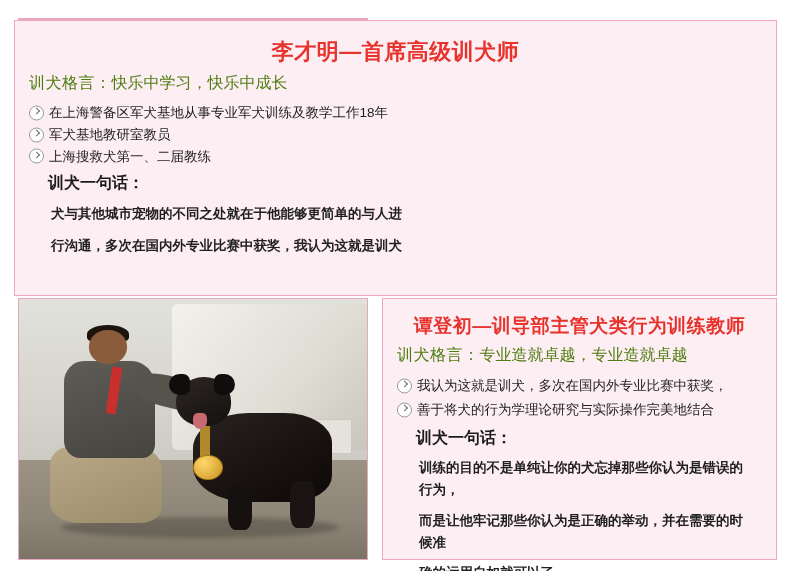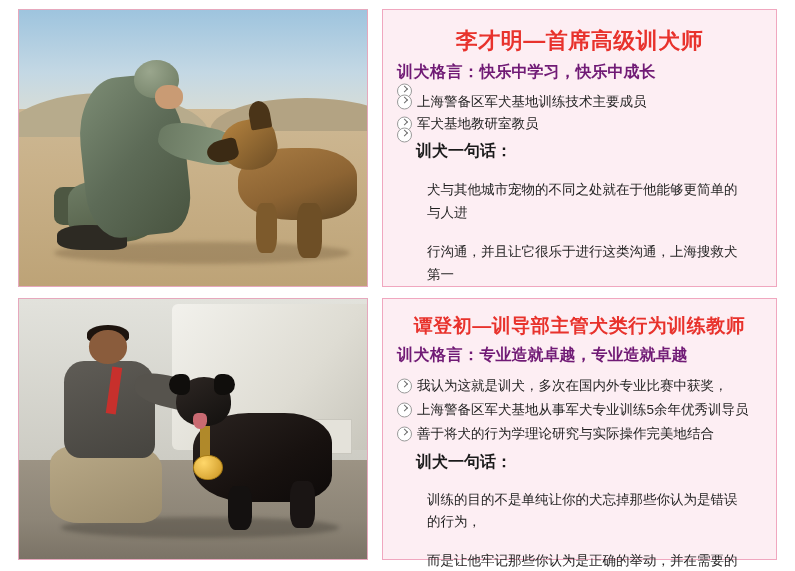--- a/index.html
+++ b/index.html
@@ -20,21 +20,21 @@
     background: #ffffff;
     box-sizing: border-box;
   }
   .trainer-block {
     position: absolute;
     left: 0;
     width: 795px;
     display: flex;
     align-items: stretch;
   }
-  .block-1 { top: 9px; height: 278px; }
+  .block-1 { top: 18px; height: 278px; flex-direction: column; }
   .block-2 { top: 298px; height: 262px; }
 
   .photo-wrap {
     width: 350px;
     margin-left: 18px;
     border: 1px solid #e6a8bd;
     box-sizing: border-box;
     overflow: hidden;
     position: relative;
     background: #cfcfcf;
@@ -254,22 +254,22 @@
     text-align: center;
     color: #e8322c;
     font-weight: bold;
     letter-spacing: 0.5px;
     margin-bottom: 6px;
   }
   .title-1 { font-size: 22px; padding-top: 6px; }
   .title-2 { font-size: 19px; padding-top: 4px; }
   .motto {
     font-size: 16px;
-    color: #701a75;
-    font-weight: bold;
+    color: #4d7c0f;
+    font-weight: normal;
     margin: 6px 0 8px 0;
     line-height: 1.3;
   }
   .motto-label { letter-spacing: 0.5px; }
   .bullets {
     list-style: none;
     margin: 0 0 6px 0;
     padding: 0;
   }
   .bullets li {
@@ -310,21 +310,21 @@
     margin-top: 2px;
     margin-left: 19px;
   }
   .quote-body {
     font-size: 13.5px;
     color: #1f1f1f;
     line-height: 1.72;
     margin-top: 2px;
     padding-left: 14px;
   }
-  .quote-body p { margin: 16px; }
+  .quote-body p { margin: 8px; font-weight: bold; }
   .block-2 .bullets li { line-height: 1.78; }
   .block-2 .quote-body { line-height: 1.66; }
 </style>
 </head>
 <body>
 
 <div class="page">
 
   <div class="trainer-block block-1">
 
@@ -352,30 +352,29 @@
     </div>
 
     <div class="info-card">
       <div class="card-title title-1">李才明—首席高级训犬师</div>
 
       <div class="motto">
         <span class="motto-label">训犬格言：</span><span>快乐中学习，快乐中成长</span>
       </div>
 
       <ul class="bullets">
-        <li><span class="b-icon"></span></li>
-        <li><span class="b-icon"></span><span>上海警备区军犬基地训练技术主要成员</span></li>
+        <li><span class="b-icon"></span><span>在上海警备区军犬基地从事专业军犬训练及教学工作18年</span></li>
         <li><span class="b-icon"></span><span>军犬基地教研室教员</span></li>
-        <li><span class="b-icon"></span></li>
+        <li><span class="b-icon"></span><span>上海搜救犬第一、二届教练</span></li>
       </ul>
 
       <div class="quote-label">训犬一句话：</div>
       <div class="quote-body">
         <p>犬与其他城市宠物的不同之处就在于他能够更简单的与人进</p>
-        <p>行沟通，并且让它很乐于进行这类沟通，上海搜救犬第一</p>
+        <p>行沟通，多次在国内外专业比赛中获奖，我认为这就是训犬</p>
       </div>
     </div>
   </div>
 
   <div class="trainer-block block-2">
 
     <div class="photo-wrap">
       <div class="photo">
         <div class="p2-bg"></div>
         <div class="p2-wall"></div>
@@ -404,21 +403,20 @@
 
     <div class="info-card">
       <div class="card-title title-2">谭登初—训导部主管犬类行为训练教师</div>
 
       <div class="motto">
         <span class="motto-label">训犬格言：</span><span>专业造就卓越，专业造就卓越</span>
       </div>
 
       <ul class="bullets">
         <li><span class="b-icon"></span><span>我认为这就是训犬，多次在国内外专业比赛中获奖，</span></li>
-        <li><span class="b-icon"></span><span>上海警备区军犬基地从事军犬专业训练5余年优秀训导员</span></li>
         <li><span class="b-icon"></span><span>善于将犬的行为学理论研究与实际操作完美地结合</span></li>
       </ul>
 
       <div class="quote-label">训犬一句话：</div>
       <div class="quote-body">
         <p>训练的目的不是单纯让你的犬忘掉那些你认为是错误的行为，</p>
         <p>而是让他牢记那些你认为是正确的举动，并在需要的时候准</p>
         <p>确的运用自如就可以了。</p>
       </div>
     </div>

